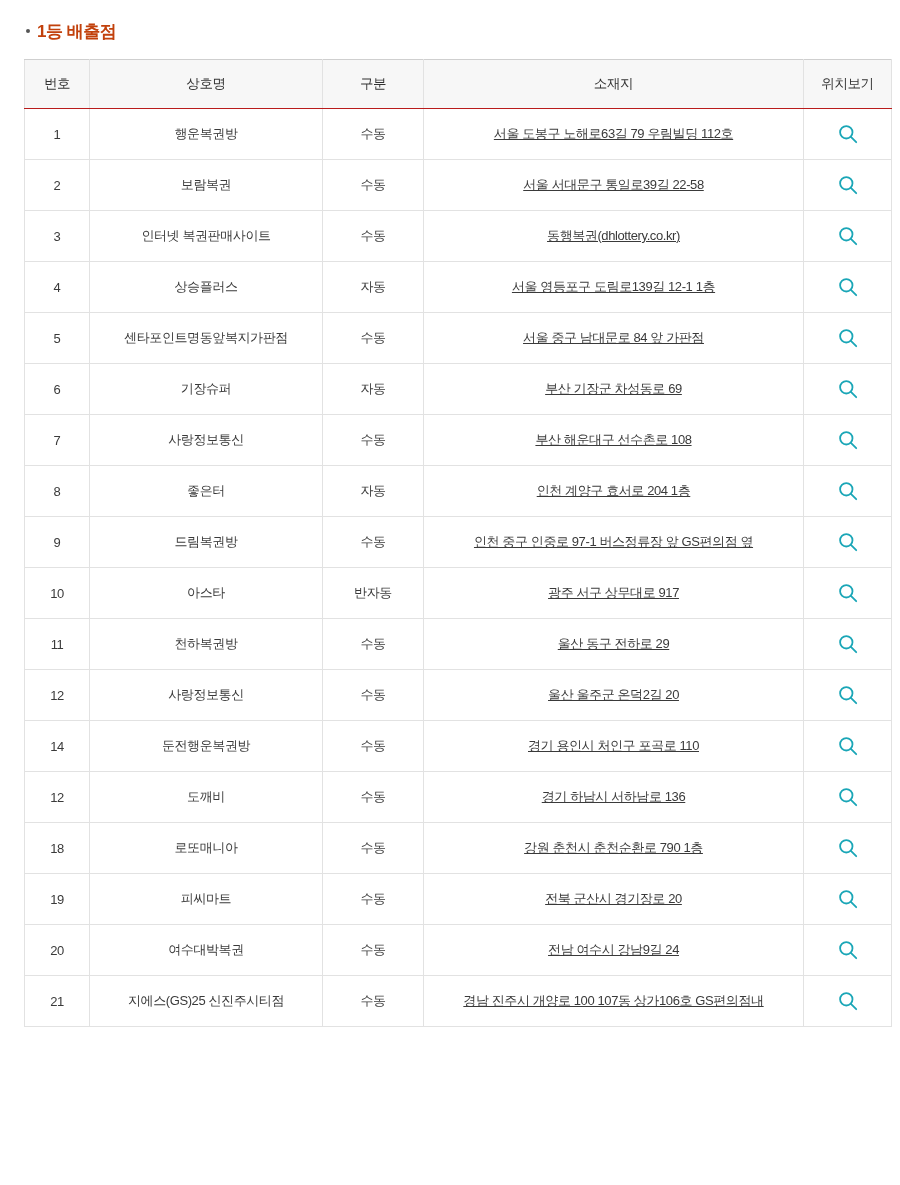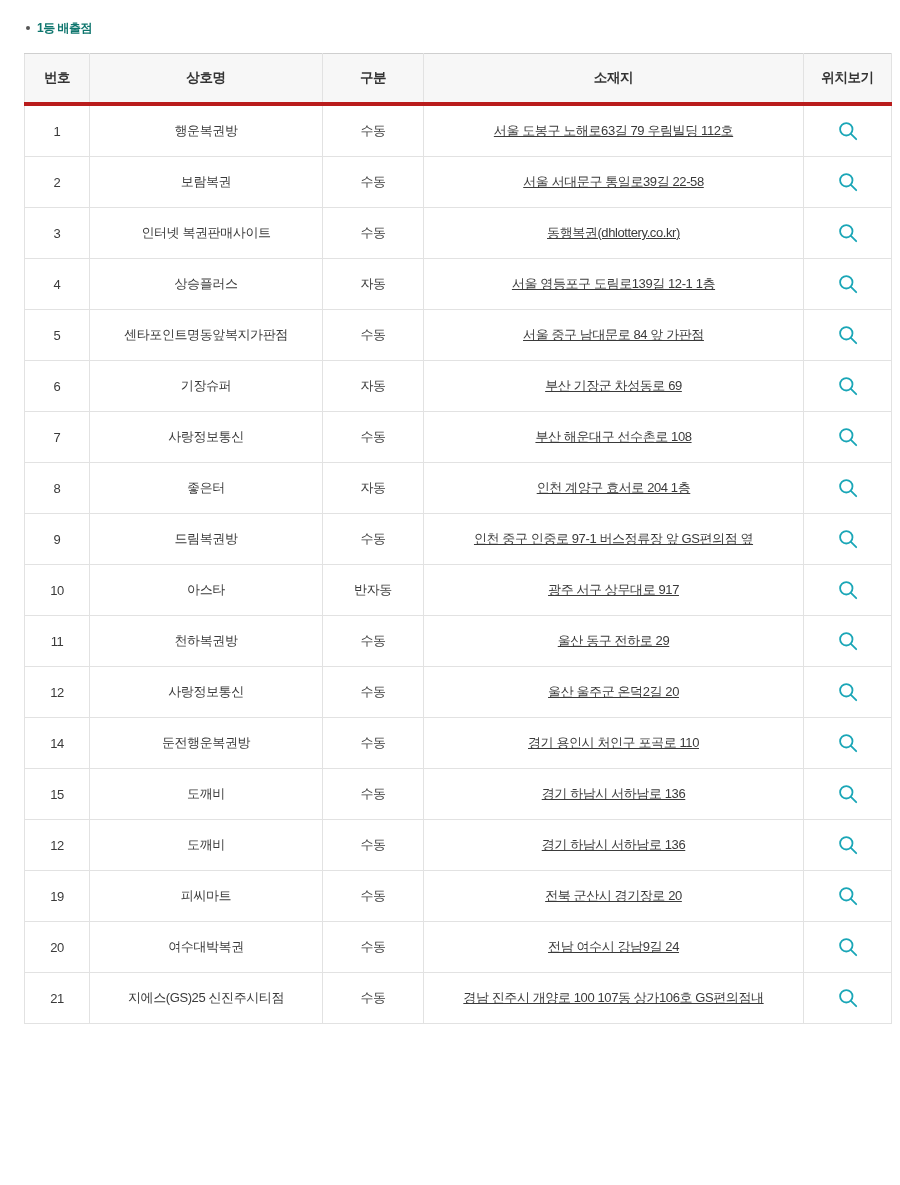--- a/index.html
+++ b/index.html
@@ -16,23 +16,23 @@
   }
   .page {
     width: 900px;
     box-sizing: border-box;
     padding: 16px 24px 20px 24px;
   }
   .section-title {
     display: flex;
     align-items: center;
     gap: 7px;
-    font-size: 12px;
+    font-size: 17px;
     font-weight: bold;
-    color: #0f766e;
+    color: #c2410c;
     margin: 4px 0 16px 2px;
     letter-spacing: -0.5px;
   }
   .dot-marker {
     width: 4px;
     height: 4px;
     background: #555555;
     border-radius: 50%;
     display: inline-block;
     margin-bottom: 2px;
@@ -46,25 +46,25 @@
   table.winners th,
   table.winners td {
     border: 1px solid #e2e2e2;
     text-align: center;
     vertical-align: middle;
     letter-spacing: -0.4px;
   }
   table.winners thead th {
     background: #f7f7f7;
     color: #333333;
-    font-weight: bold;
+    font-weight: normal;
     height: 46px;
     font-size: 13.5px;
     border-top: 1px solid #cfcfcf;
-    border-bottom: 4px solid #b91c1c;
+    border-bottom: 1px solid #b91c1c;
   }
   table.winners tbody td {
     height: 48px;
     color: #3a3a3a;
     font-size: 13px;
   }
   td.col-no, th.col-no { width: 62px; }
   td.col-name, th.col-name { width: 230px; }
   td.col-type, th.col-type { width: 98px; }
   td.col-addr, th.col-addr { width: 377px; }
@@ -283,48 +283,48 @@
           <td class="col-map"><button class="map-btn">
               <span>
                 <svg width="22" height="22" viewBox="0 0 22 22" fill="none">
                   <circle cx="9.3" cy="9.3" r="6.2" stroke="#1aa6b7" stroke-width="1.8"></circle>
                   <line x1="13.9" y1="13.9" x2="19.2" y2="19.2" stroke="#1aa6b7" stroke-width="1.8" stroke-linecap="round"></line>
                 </svg>
               </span>
             </button></td>
         </tr>
         <tr>
-          <td class="col-no">15</td>
-          <td class="col-name">도깨비</td>
-          <td class="col-type">수동</td>
-          <td class="col-addr">경기 하남시 서하남로 136</td>
-          <td class="col-map"><button class="map-btn">
-              <span>
-                <svg width="22" height="22" viewBox="0 0 22 22" fill="none">
-                  <circle cx="9.3" cy="9.3" r="6.2" stroke="#1aa6b7" stroke-width="1.8"></circle>
-                  <line x1="13.9" y1="13.9" x2="19.2" y2="19.2" stroke="#1aa6b7" stroke-width="1.8" stroke-linecap="round"></line>
-                </svg>
-              </span>
-            </button></td>
-        </tr>
-        <tr>
           <td class="col-no">12</td>
           <td class="col-name">도깨비</td>
           <td class="col-type">수동</td>
           <td class="col-addr">경기 하남시 서하남로 136</td>
           <td class="col-map"><button class="map-btn">
               <span>
                 <svg width="22" height="22" viewBox="0 0 22 22" fill="none">
                   <circle cx="9.3" cy="9.3" r="6.2" stroke="#1aa6b7" stroke-width="1.8"></circle>
                   <line x1="13.9" y1="13.9" x2="19.2" y2="19.2" stroke="#1aa6b7" stroke-width="1.8" stroke-linecap="round"></line>
                 </svg>
               </span>
             </button></td>
         </tr>
         <tr>
+          <td class="col-no">18</td>
+          <td class="col-name">로또매니아</td>
+          <td class="col-type">수동</td>
+          <td class="col-addr">강원 춘천시 춘천순환로 790 1층</td>
+          <td class="col-map"><button class="map-btn">
+              <span>
+                <svg width="22" height="22" viewBox="0 0 22 22" fill="none">
+                  <circle cx="9.3" cy="9.3" r="6.2" stroke="#1aa6b7" stroke-width="1.8"></circle>
+                  <line x1="13.9" y1="13.9" x2="19.2" y2="19.2" stroke="#1aa6b7" stroke-width="1.8" stroke-linecap="round"></line>
+                </svg>
+              </span>
+            </button></td>
+        </tr>
+        <tr>
           <td class="col-no">19</td>
           <td class="col-name">피씨마트</td>
           <td class="col-type">수동</td>
           <td class="col-addr">전북 군산시 경기장로 20</td>
           <td class="col-map"><button class="map-btn">
               <span>
                 <svg width="22" height="22" viewBox="0 0 22 22" fill="none">
                   <circle cx="9.3" cy="9.3" r="6.2" stroke="#1aa6b7" stroke-width="1.8"></circle>
                   <line x1="13.9" y1="13.9" x2="19.2" y2="19.2" stroke="#1aa6b7" stroke-width="1.8" stroke-linecap="round"></line>
                 </svg>

